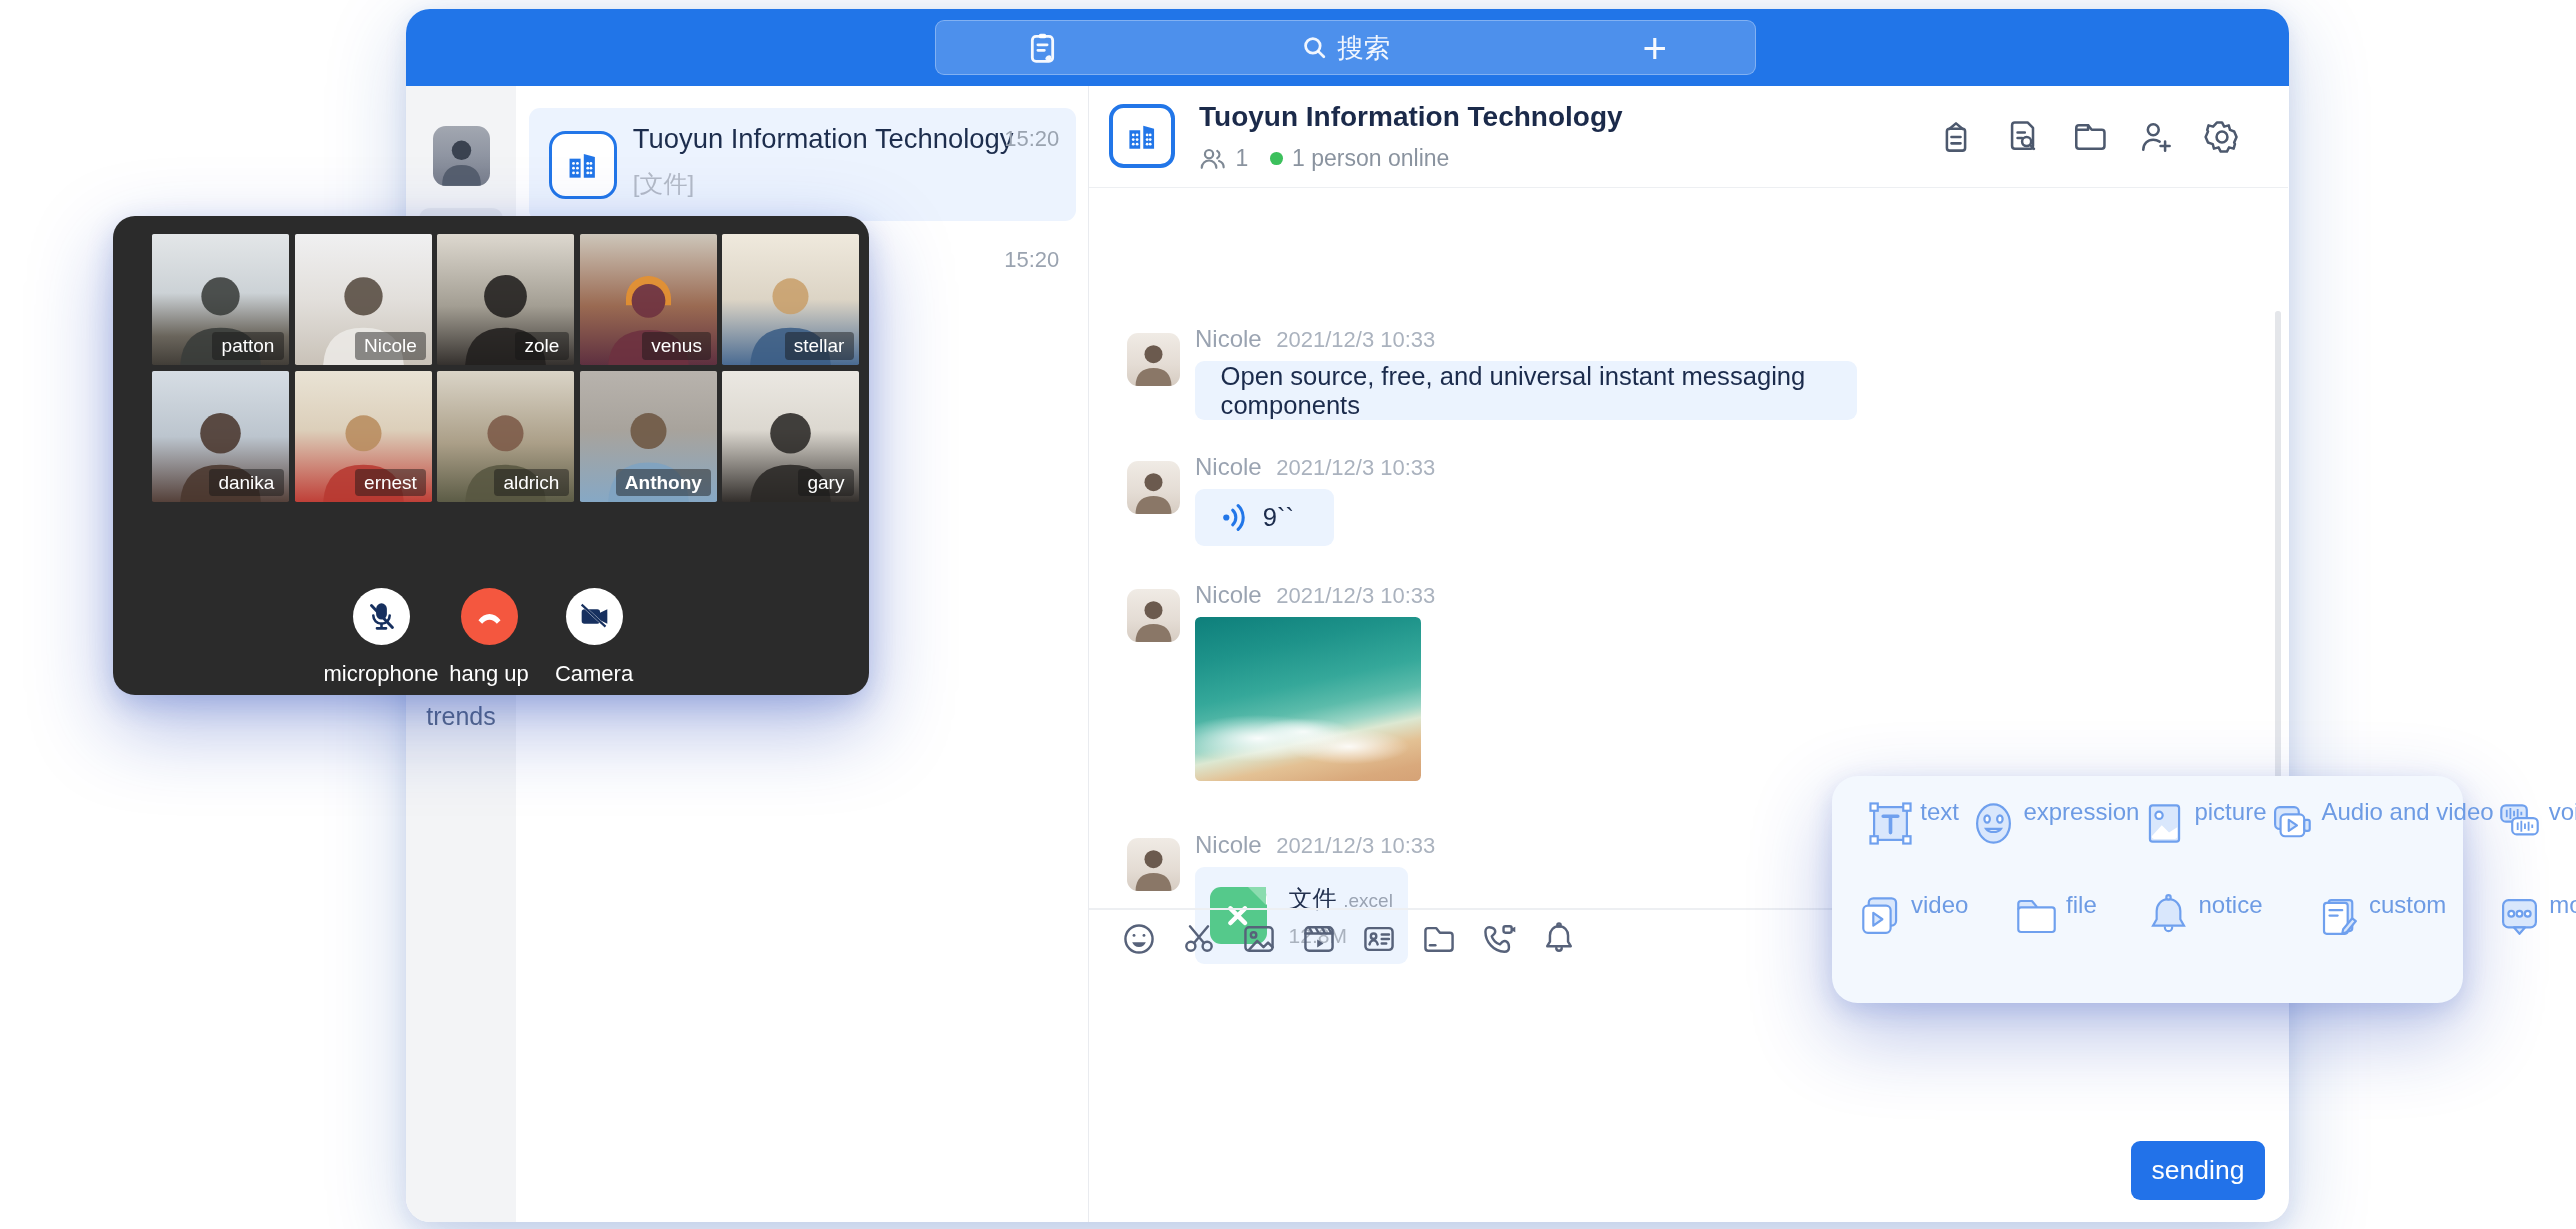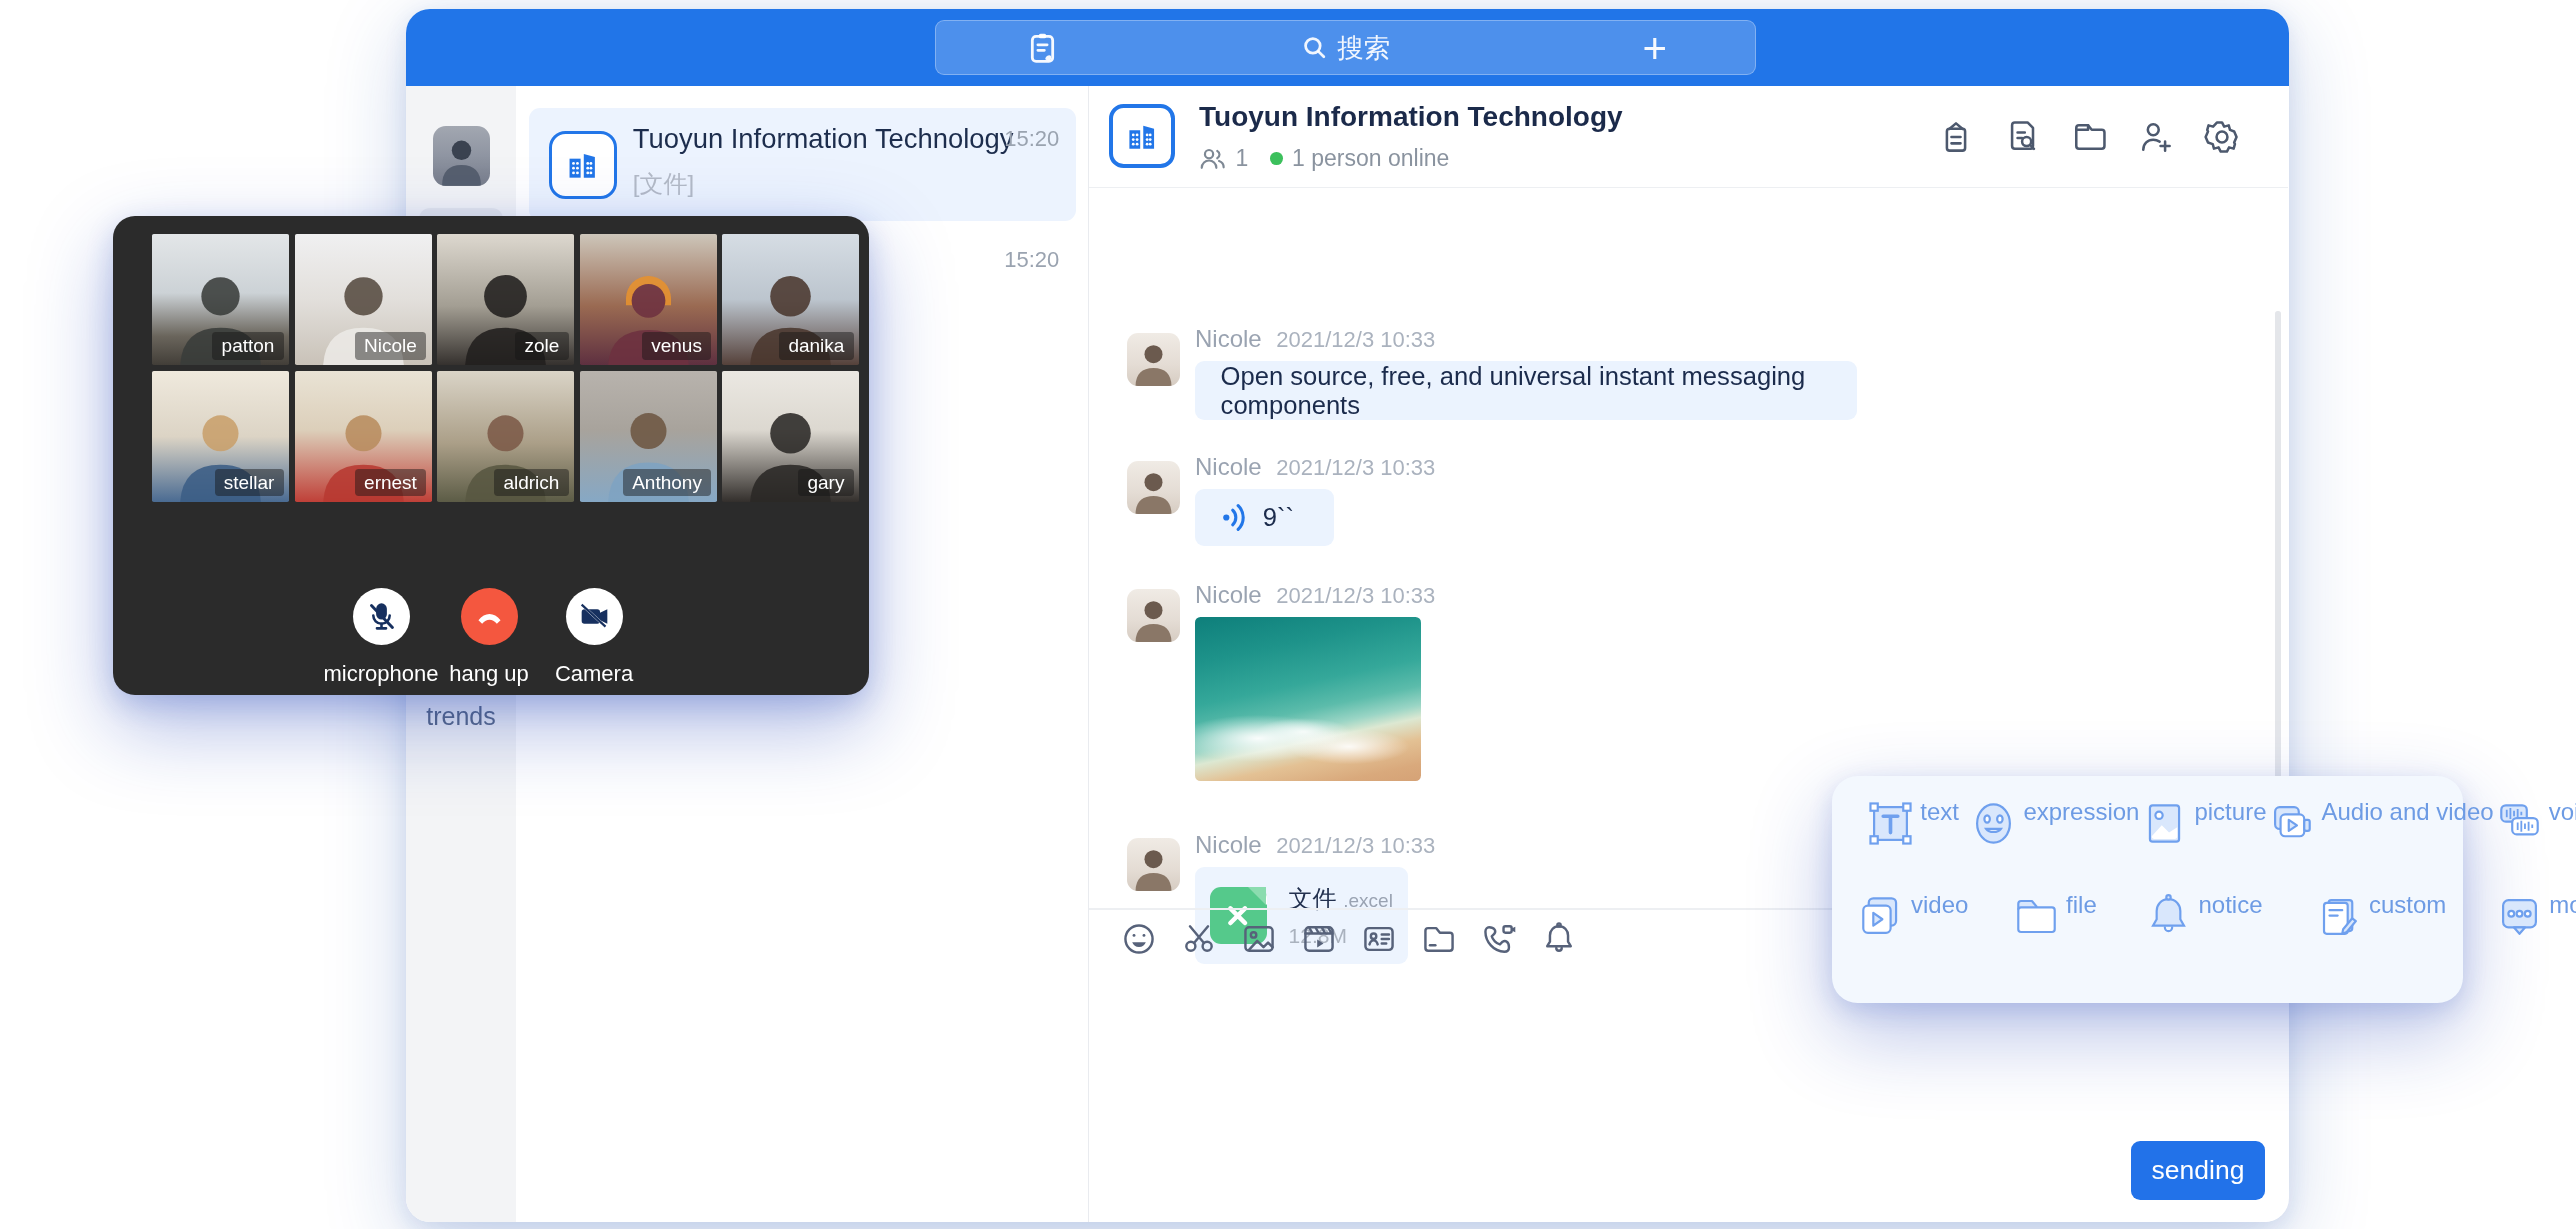--- a/index.html
+++ b/index.html
@@ -101,21 +101,21 @@
   .tile-name { position:absolute; right:5.5px; bottom:5.5px; background:rgba(20,20,20,.45); color:#fff;
     font-size:19px; padding:2.7px 9.1px; border-radius:3.7px; }
   .p0{background:linear-gradient(180deg,#e3e6e8 0%,#ccd2d6 45%,#6a655c 78%,#423e38 100%);} .p0 .sil{color:#3a3d3b;}
   .p1{background:linear-gradient(180deg,#f0f0f1 0%,#e2dfdb 50%,#c9c2b8 100%);} .p1 .sil{color:#564a40;}
   .p2{background:linear-gradient(180deg,#ddd8cf 0%,#a39e93 55%,#35312e 100%);} .p2 .sil{color:#221f1e;}
   .p3{background:linear-gradient(180deg,#cdc6ba 0%,#9a6a52 55%,#5e3040 100%);} .p3 .sil{color:#6e3140;}
   .p4{background:linear-gradient(180deg,#efe9dd 0%,#dcd4c5 50%,#4a6b92 100%);} .p4 .sil{color:#3c5e86;}
   .p5{background:linear-gradient(180deg,#d6dde4 0%,#bcc5ce 50%,#55413a 100%);} .p5 .sil{color:#4a372e;}
   .p6{background:linear-gradient(180deg,#e9e3d5 0%,#dccfba 45%,#bf4038 100%);} .p6 .sil{color:#b83a31;}
   .p7{background:linear-gradient(180deg,#dad4c7 0%,#ab9f88 55%,#5c5c46 100%);} .p7 .sil{color:#585741;}
-  .p8{background:linear-gradient(180deg,#b8b3ad 0%,#a8a39c 45%,#86a8c5 100%);} .p8 .sil{color:#7fa3c2;}
+  .p8{background:linear-gradient(180deg,#b8b3ad 0%,#a8a39c 45%,#86a8c5 100%);font-weight:bold;} .p8 .sil{color:#7fa3c2;}
   .p9{background:linear-gradient(180deg,#ebe8e2 0%,#dcd8d0 45%,#332f2c 100%);} .p9 .sil{color:#2b2826;}
   .call-timer { position:absolute; left:0; top:331px; width:100%; text-align:center; color:#fff; font-size:25px; }
   .call-btn { position:absolute; width:57px; height:57px; border-radius:50%; top:372px;
     display:flex; align-items:center; justify-content:center; }
   .call-btn.white { background:#fff; }
   .call-btn.red { background:#F4573F; }
   .call-lbl { position:absolute; top:445px; color:#fff; font-size:22px; text-align:center; transform:translateX(-50%); }
 
   
   .plus-panel { left:1832px; top:776px; width:631px; height:227px; border-radius:25.6px;
@@ -414,33 +414,33 @@
           <span class="tile-name">zole</span>
         </div>
       <div class="tile p3">
           <svg class="sil" viewBox="0 0 100 100" preserveAspectRatio="xMidYMax meet">
             <path d="M30 36a20 20 0 0 1 40 0v6H30z" fill="#e8922e"></path>
             <circle cx="50" cy="38" r="15" fill="currentColor"></circle>
             <path d="M14 100 Q14 64 50 64 Q86 64 86 100 Z" fill="currentColor"></path>
           </svg>
           <span class="tile-name">venus</span>
         </div>
+      <div class="tile p4">
+          <svg class="sil" viewBox="0 0 100 100" preserveAspectRatio="xMidYMax meet">
+            <circle cx="50" cy="34" r="16" fill="#c9a06b"></circle>
+            <path d="M14 100 Q14 62 50 62 Q86 62 86 100 Z" fill="currentColor"></path>
+          </svg>
+          <span class="tile-name">stellar</span>
+        </div>
       <div class="tile p5">
           <svg class="sil" viewBox="0 0 100 100" preserveAspectRatio="xMidYMax meet">
             <circle cx="50" cy="34" r="18" fill="currentColor"></circle>
             <path d="M14 100 Q14 62 50 62 Q86 62 86 100 Z" fill="currentColor"></path>
           </svg>
           <span class="tile-name">danika</span>
-        </div>
-      <div class="tile p4">
-          <svg class="sil" viewBox="0 0 100 100" preserveAspectRatio="xMidYMax meet">
-            <circle cx="50" cy="34" r="16" fill="#c9a06b"></circle>
-            <path d="M14 100 Q14 62 50 62 Q86 62 86 100 Z" fill="currentColor"></path>
-          </svg>
-          <span class="tile-name">stellar</span>
         </div>
       <div class="tile p6">
           <svg class="sil" viewBox="0 0 100 100" preserveAspectRatio="xMidYMax meet">
             <circle cx="50" cy="34" r="16" fill="#b98d5f"></circle>
             <path d="M14 100 Q14 62 50 62 Q86 62 86 100 Z" fill="currentColor"></path>
           </svg>
           <span class="tile-name">ernest</span>
         </div>
       <div class="tile p7">
           <svg class="sil" viewBox="0 0 100 100" preserveAspectRatio="xMidYMax meet">

